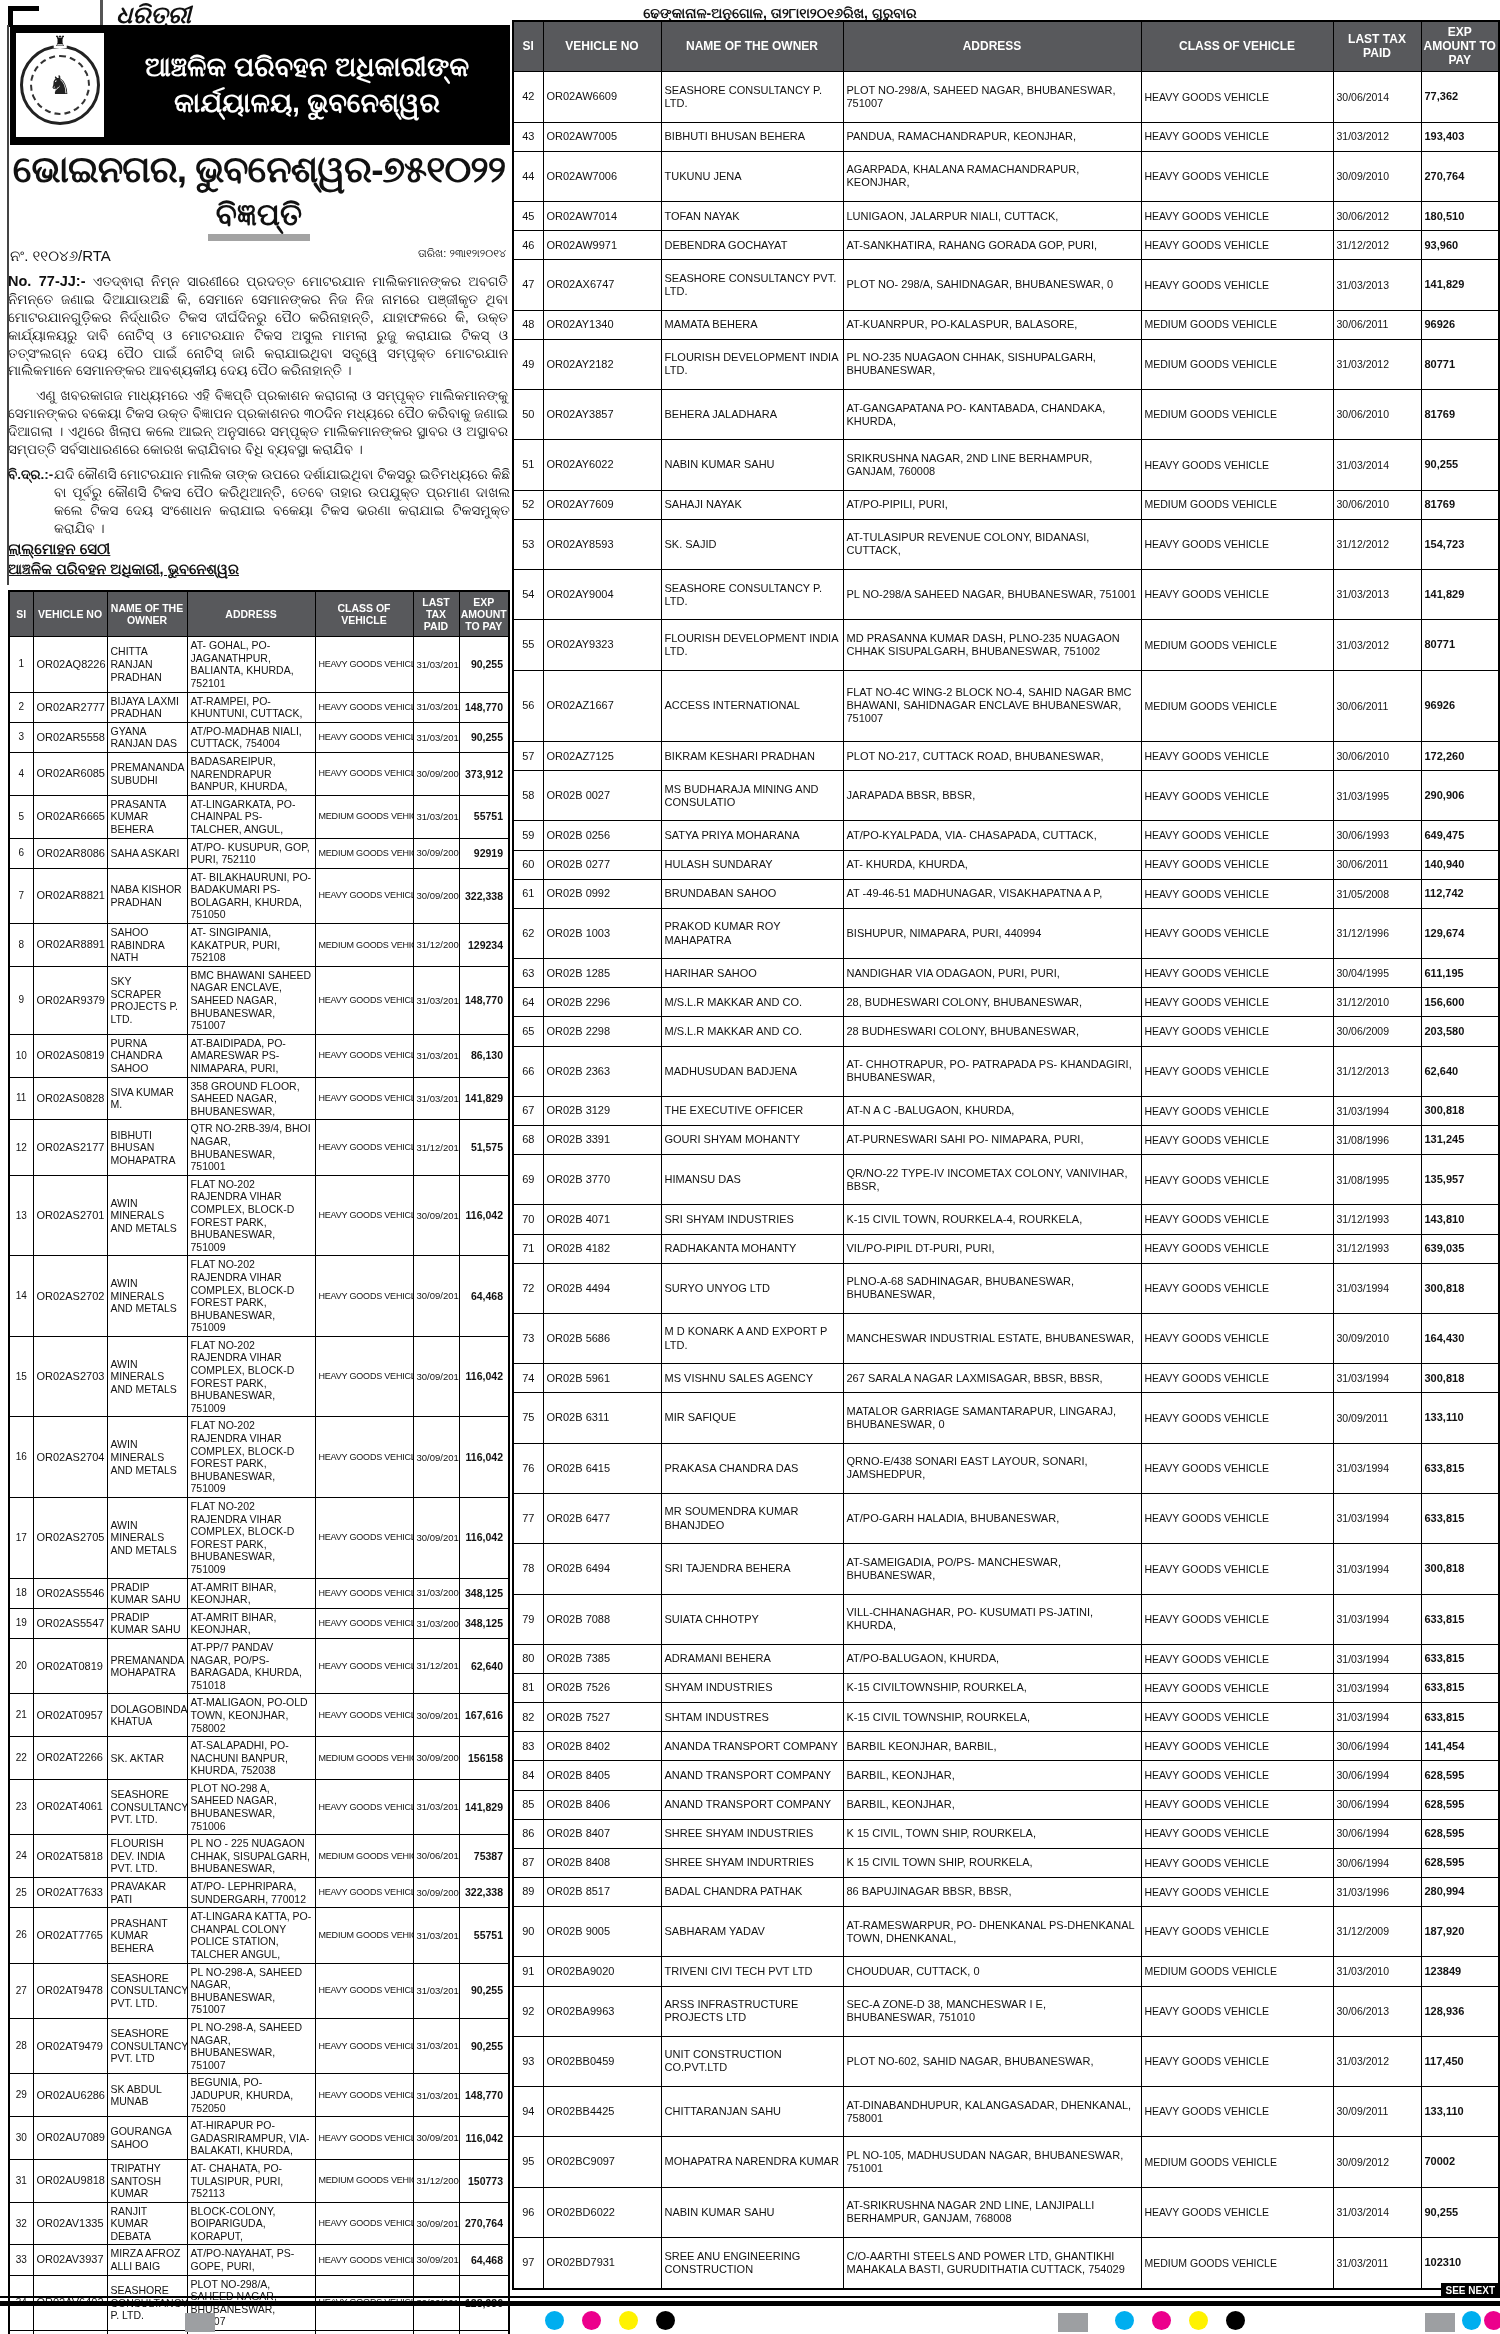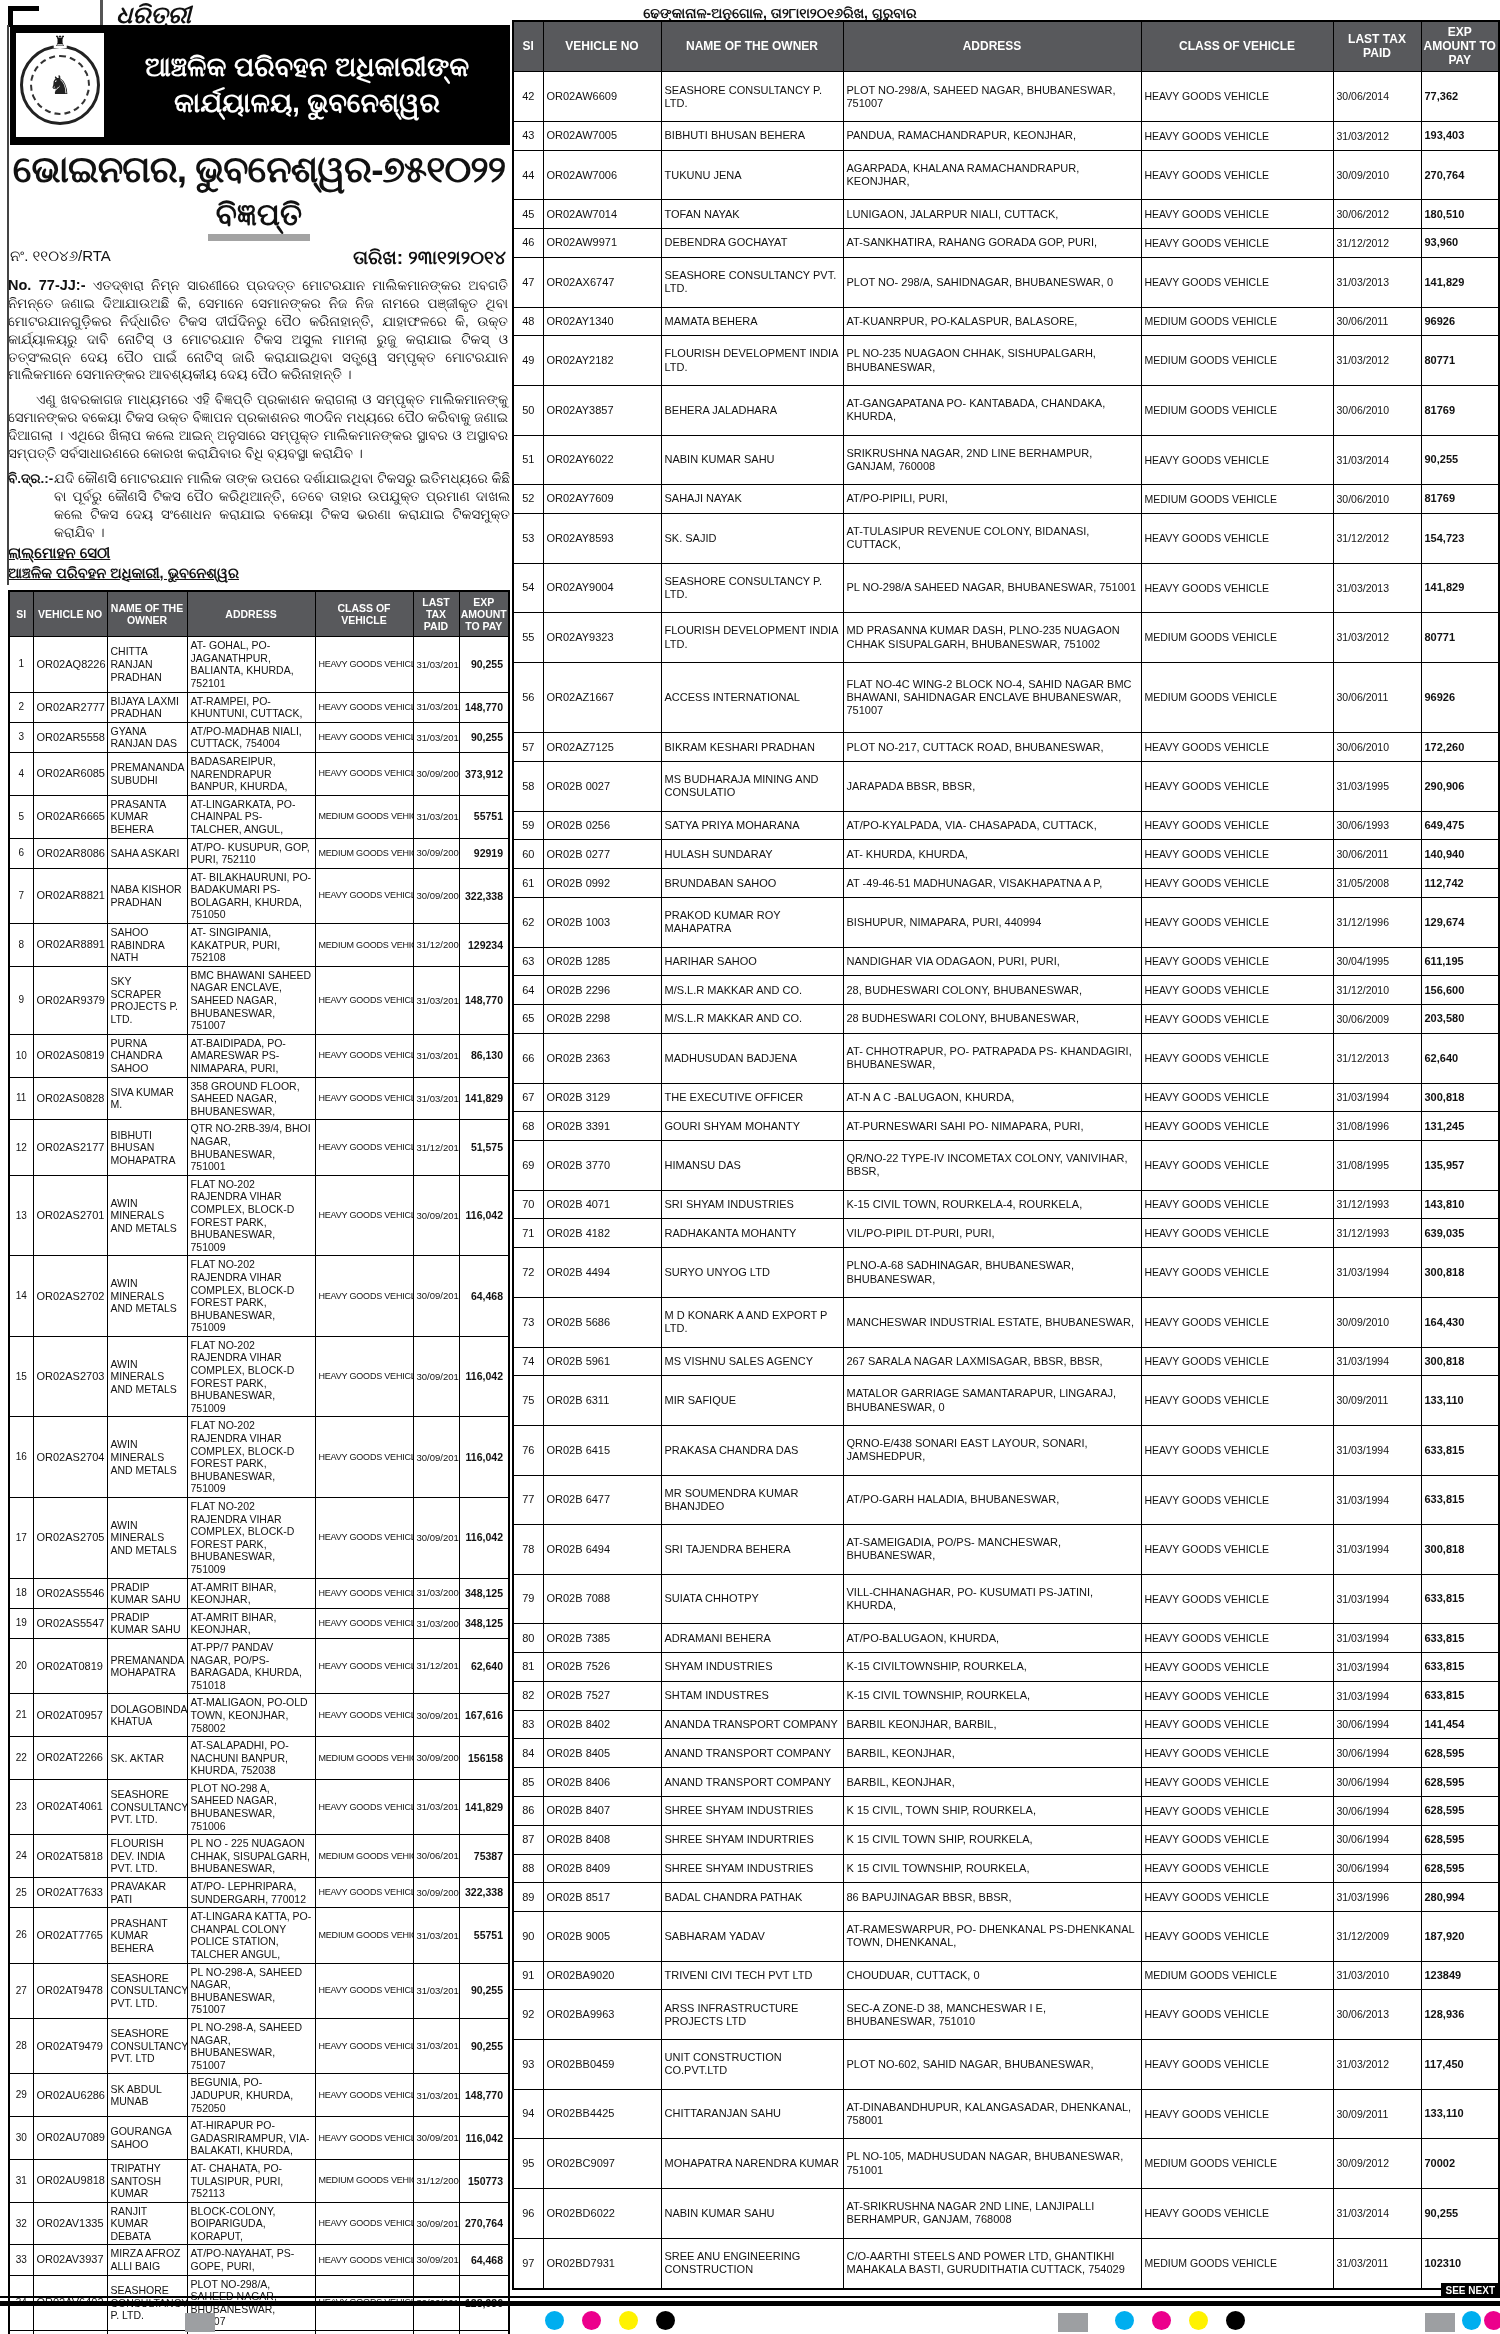--- a/index.html
+++ b/index.html
@@ -22,21 +22,21 @@
   .emblem .inner{position:absolute;left:7px;top:7px;right:7px;bottom:7px;border:2px dashed #333;border-radius:50%;
                  display:flex;align-items:center;justify-content:center;font-size:26px;color:#222;}
   .emblem .crest{position:absolute;left:50%;top:-14px;transform:translateX(-50%);font-size:14px;color:#111;
                  background:#fff;line-height:1;}
   .office-title{flex:1;text-align:center;font-weight:bold;line-height:1.35;font-size:27px;padding:0 8px;}
   .addr-line{margin-top:4px;text-align:center;font-size:37px;font-weight:bold;letter-spacing:-1px;}
   .notice-title{margin-top:6px;text-align:center;font-size:31px;font-weight:bold;}
   .notice-title span{border-bottom:7px solid #a3a3a3;padding:0 8px 2px 8px;}
   .ref-row{margin-top:14px;display:flex;justify-content:space-between;font-size:14px;padding:0 4px 0 2px;}
   .ref-no{font-size:15px;}
-  .ref-date{font-size:19px;font-weight:bold;}
+  .ref-date{font-size:11px;}
   .para{margin-top:7px;font-size:13.5px;line-height:1.32;text-align:justify;padding-right:2px;}
   .para b.lead{font-size:14.5px;}
   .para.indent{text-indent:28px;}
   .note{margin-top:8px;font-size:13.5px;line-height:1.32;text-align:justify;padding-left:46px;position:relative;}
   .note .lead{position:absolute;left:0;top:0;font-weight:bold;}
   .signature{margin-top:2px;text-align:left;padding-right:14px;text-decoration:underline;}
   .sig-name{font-size:15px;font-weight:bold;}
   .sig-title{font-size:14.5px;font-weight:bold;margin-top:3px;}
   
   table.veh{border-collapse:collapse;table-layout:fixed;background:#fff;}
@@ -894,29 +894,20 @@
         <tr>
           <td class="c0">87</td>
           <td class="c1">OR02B 8408</td>
           <td class="c2">SHREE SHYAM INDURTRIES</td>
           <td class="c3">K 15 CIVIL TOWN SHIP, ROURKELA,</td>
           <td class="c4">HEAVY GOODS VEHICLE</td>
           <td class="c5">30/06/1994</td>
           <td class="c6">628,595</td>
         </tr>
         <tr>
-          <td class="c0">88</td>
-          <td class="c1">OR02B 8409</td>
-          <td class="c2">SHREE SHYAM INDUSTRIES</td>
-          <td class="c3">K 15 CIVIL TOWNSHIP, ROURKELA,</td>
-          <td class="c4">HEAVY GOODS VEHICLE</td>
-          <td class="c5">30/06/1994</td>
-          <td class="c6">628,595</td>
-        </tr>
-        <tr>
           <td class="c0">89</td>
           <td class="c1">OR02B 8517</td>
           <td class="c2">BADAL CHANDRA PATHAK</td>
           <td class="c3">86 BAPUJINAGAR  BBSR, BBSR,</td>
           <td class="c4">HEAVY GOODS VEHICLE</td>
           <td class="c5">31/03/1996</td>
           <td class="c6">280,994</td>
         </tr>
         <tr>
           <td class="c0">90</td>

